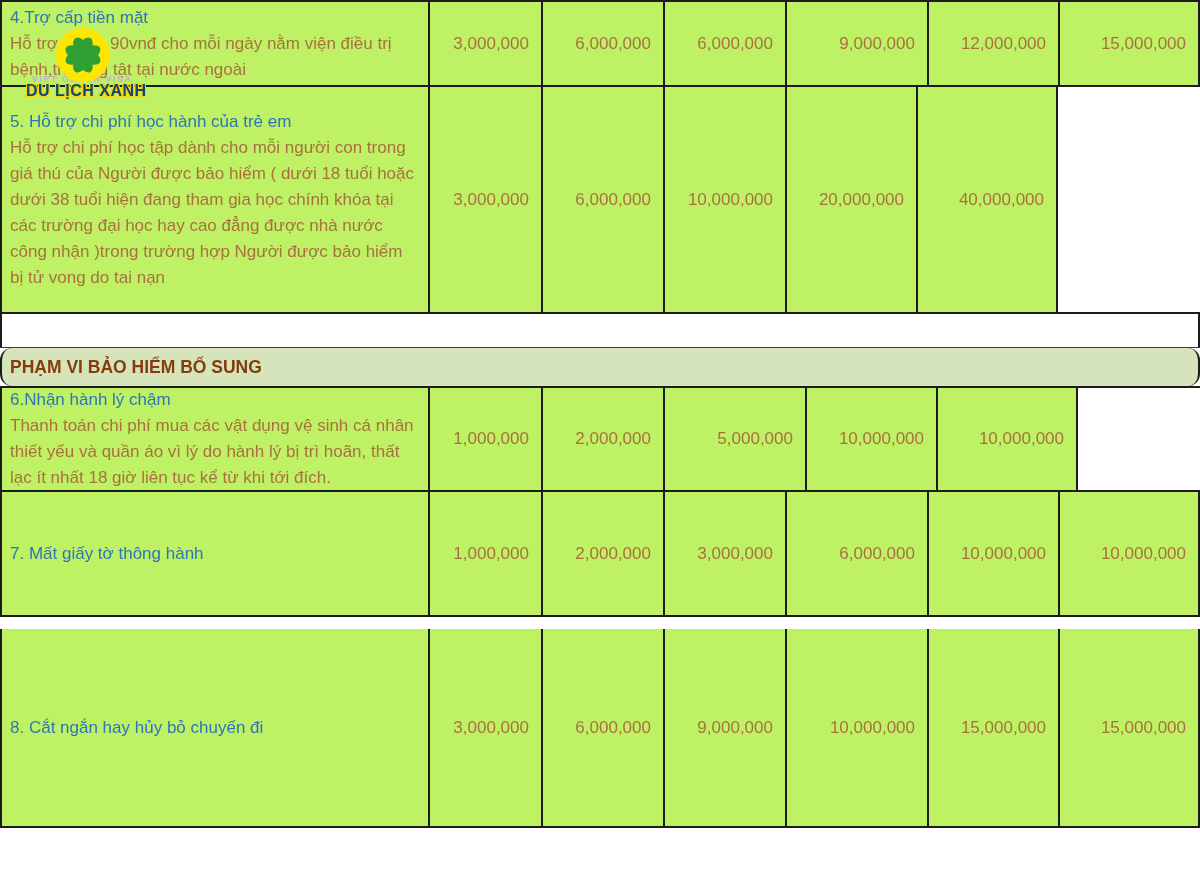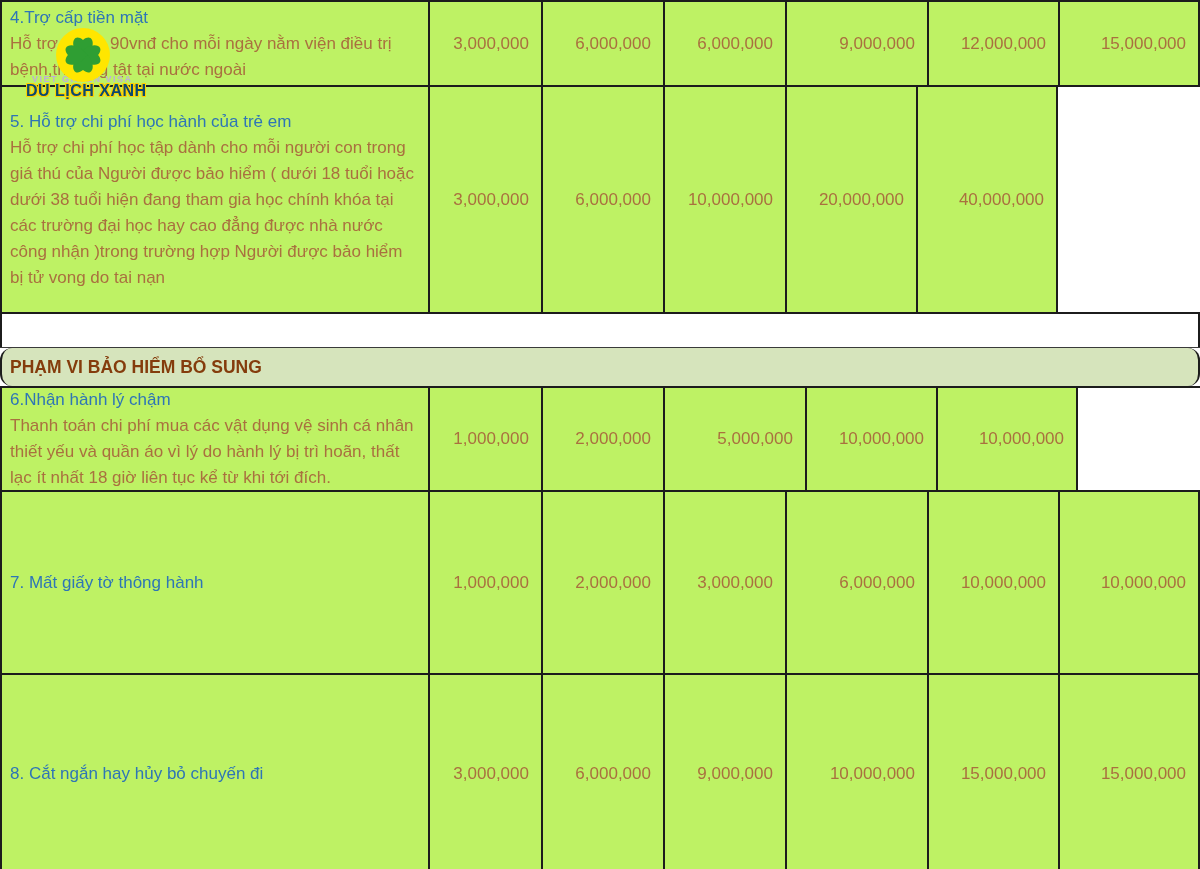--- a/index.html
+++ b/index.html
@@ -34,22 +34,22 @@
   .c6{width:140px;flex:0 0 140px;border-right:2px solid #1c1c1c;}
   .benefit-title{display:block;color:#2e75b6;}
   .benefit-body{display:block;color:#a9703f;}
   .desc-gap{display:inline-block;width:52px;}
   .row.r1{height:87px;}
   .row.r2{height:227px;}
   .row.spacer{height:34px;border-bottom:1px solid #3a3a3a;background:#fff;}
   .row.spacer .full{border-left:2px solid #1c1c1c;border-right:2px solid #1c1c1c;}
   .row.section{height:40px;}
   .row.r6{height:104px;}
-  .row.r7{height:183px;}
-  .row.r8{height:199px;}
+  .row.r7{height:125px;}
+  .row.r8{height:199px;margin-top:12px;}
   .full{flex:1 1 auto;box-sizing:border-box;}
   .section .full{
     background:#d6e4bc;
     border-left:2px solid #1c1c1c;border-right:2px solid #1c1c1c;
     display:flex;align-items:center;
     padding-left:8px;
     font-size:17.5px;font-weight:bold;color:#843c0c;border-radius:12px;
   }
   
   .logo{position:absolute;left:24px;top:24px;width:150px;height:82px;pointer-events:none;}

